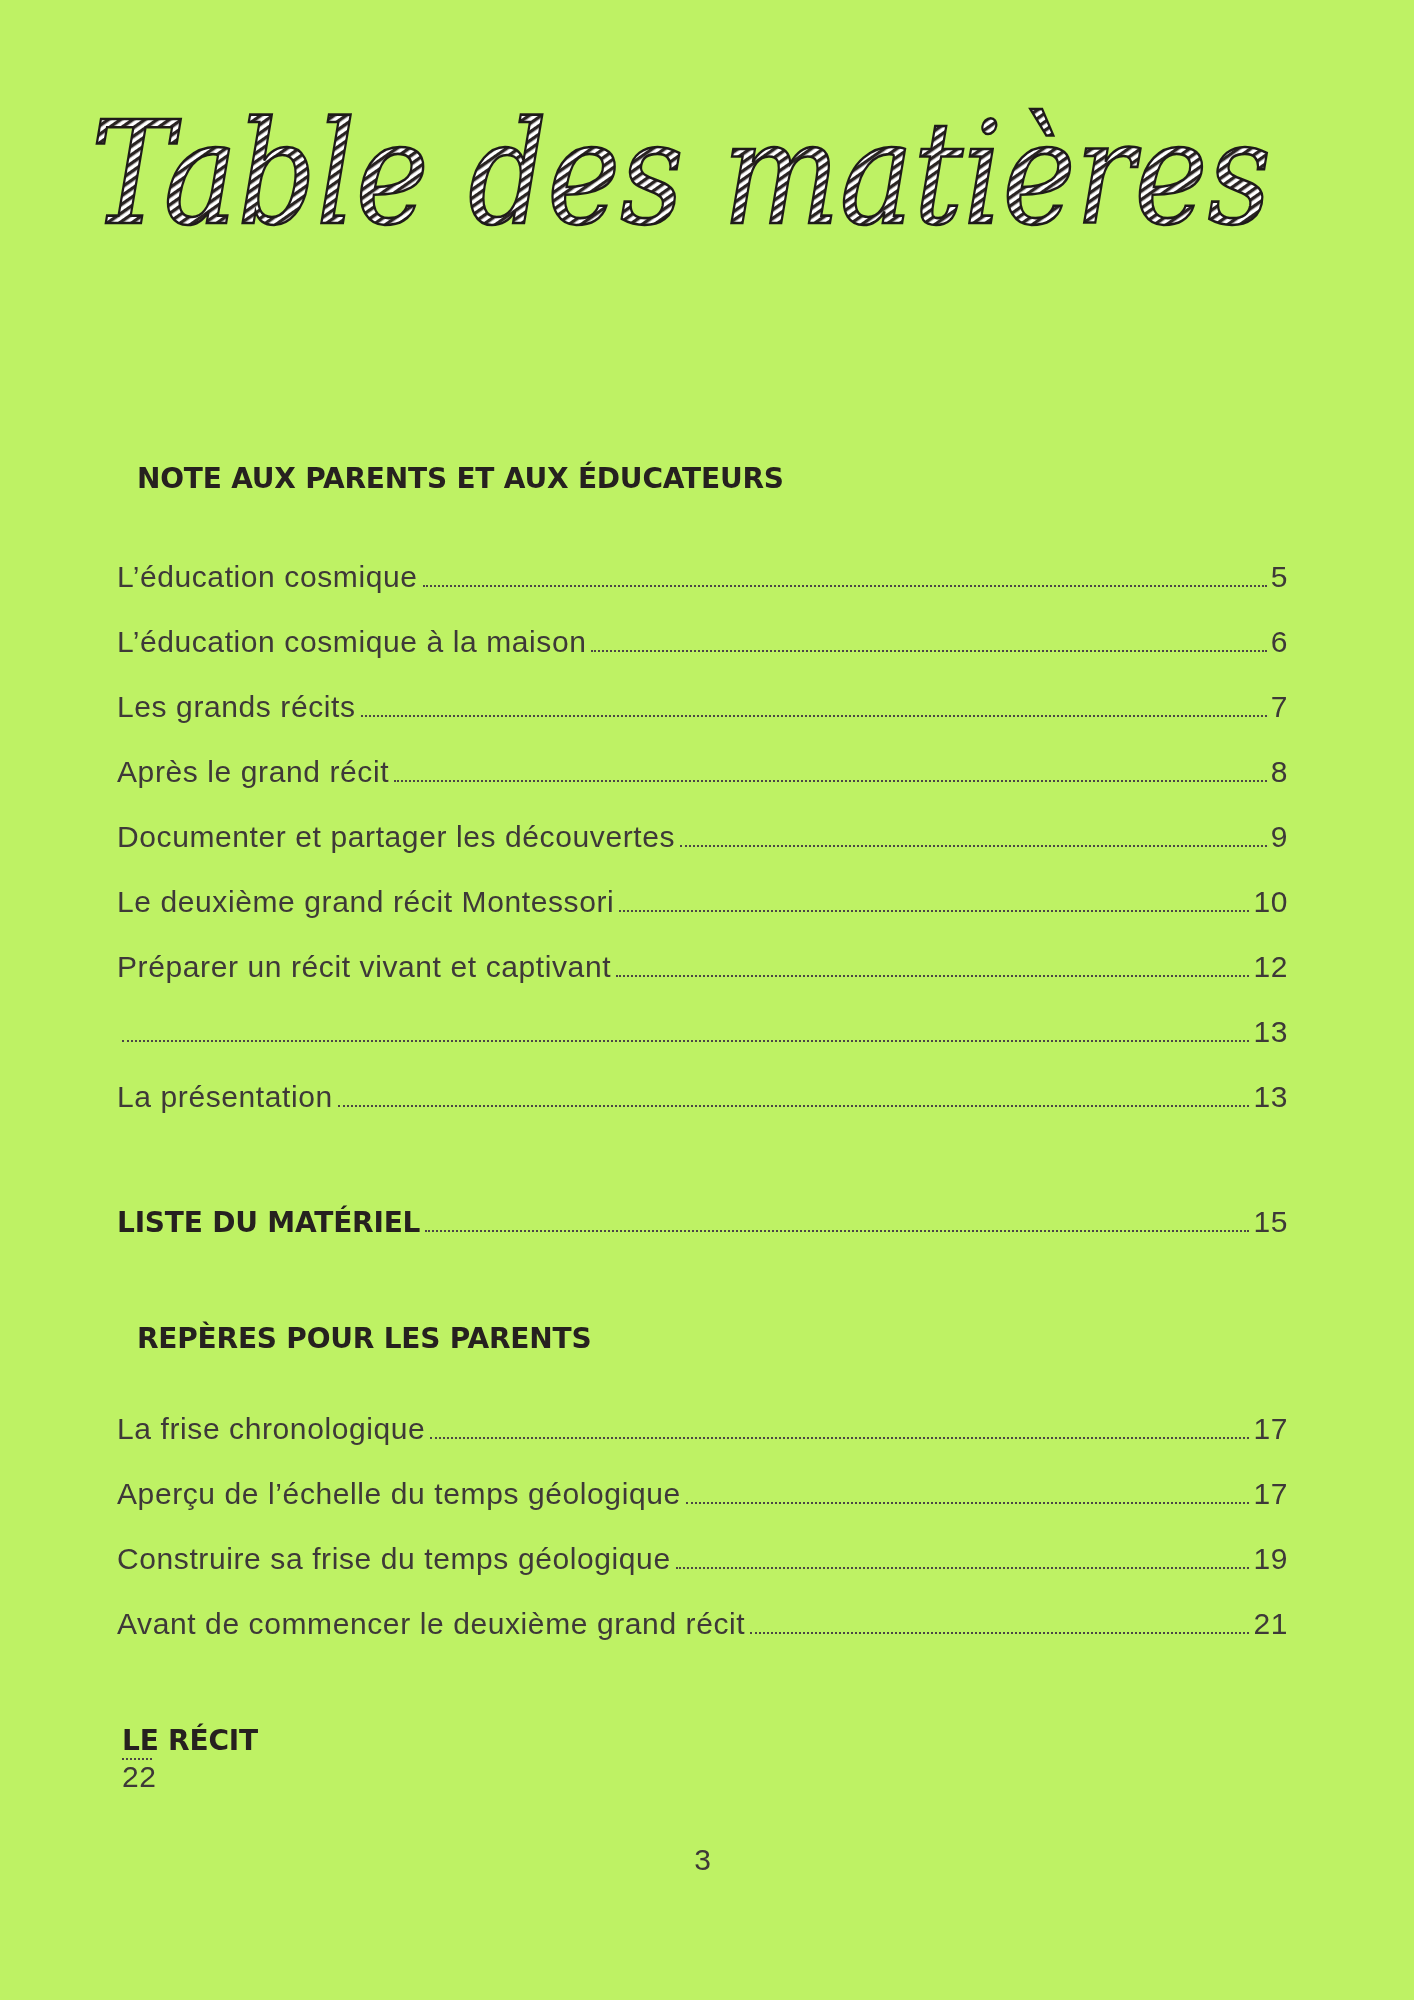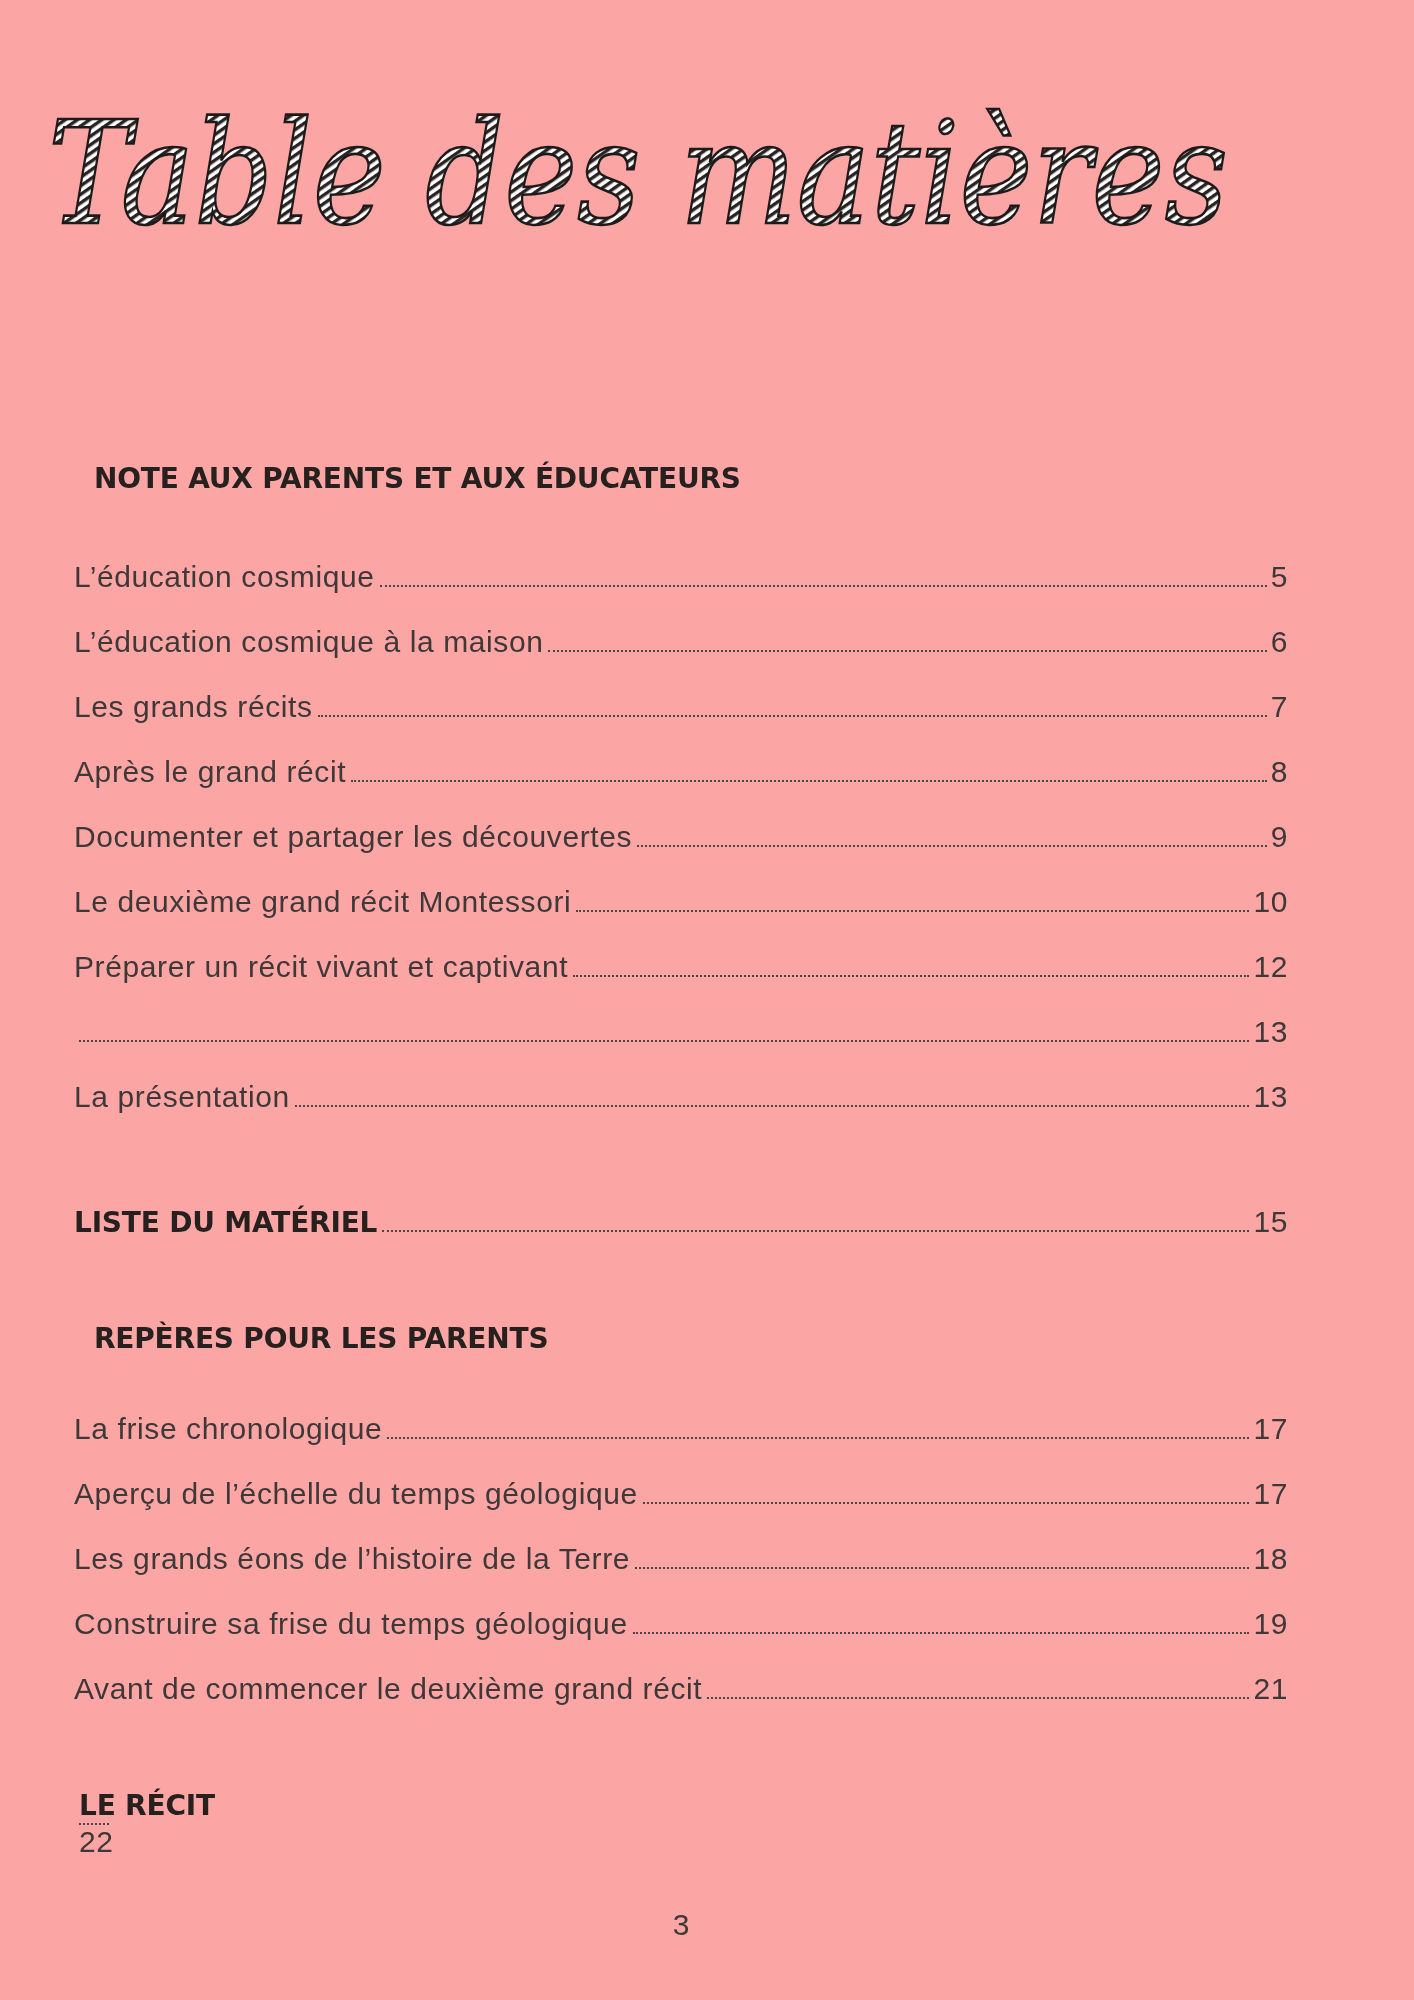--- a/index.html
+++ b/index.html
@@ -7,24 +7,24 @@
   body {
     width: 1414px;
     height: 2000px;
     font-family: "Liberation Sans", sans-serif;
     color: #2b2523;
     overflow: hidden;
   }
   .page {
     width: 1414px;
     height: 2000px;
-    padding: 0 126px 0 74px;
+    padding: 0 126px 0 117px;
     display: flex;
     flex-direction: column;
-    background: #fca5a5;
+    background: #bef264;
   }
   .title-wrap {
     margin: 97px 0 0 -28px;
     height: 172px;
     flex: 0 0 auto;
   }
   .section-heading {
     font-family: "DejaVu Sans", "Liberation Sans", sans-serif;
     font-weight: 700;
     font-size: 28px;
@@ -161,25 +161,20 @@
       <span class="lbl">La frise chronologique</span>
       <span class="leader"></span>
       <span class="num">17</span>
     </div>
     <div class="row">
       <span class="lbl">Aperçu de l’échelle du temps géologique</span>
       <span class="leader"></span>
       <span class="num">17</span>
     </div>
     <div class="row">
-      <span class="lbl">Les grands éons de l’histoire de la Terre</span>
-      <span class="leader"></span>
-      <span class="num">18</span>
-    </div>
-    <div class="row">
       <span class="lbl">Construire sa frise du temps géologique</span>
       <span class="leader"></span>
       <span class="num">19</span>
     </div>
     <div class="row">
       <span class="lbl">Avant de commencer le deuxième grand récit</span>
       <span class="leader"></span>
       <span class="num">21</span>
     </div>
   </div>

